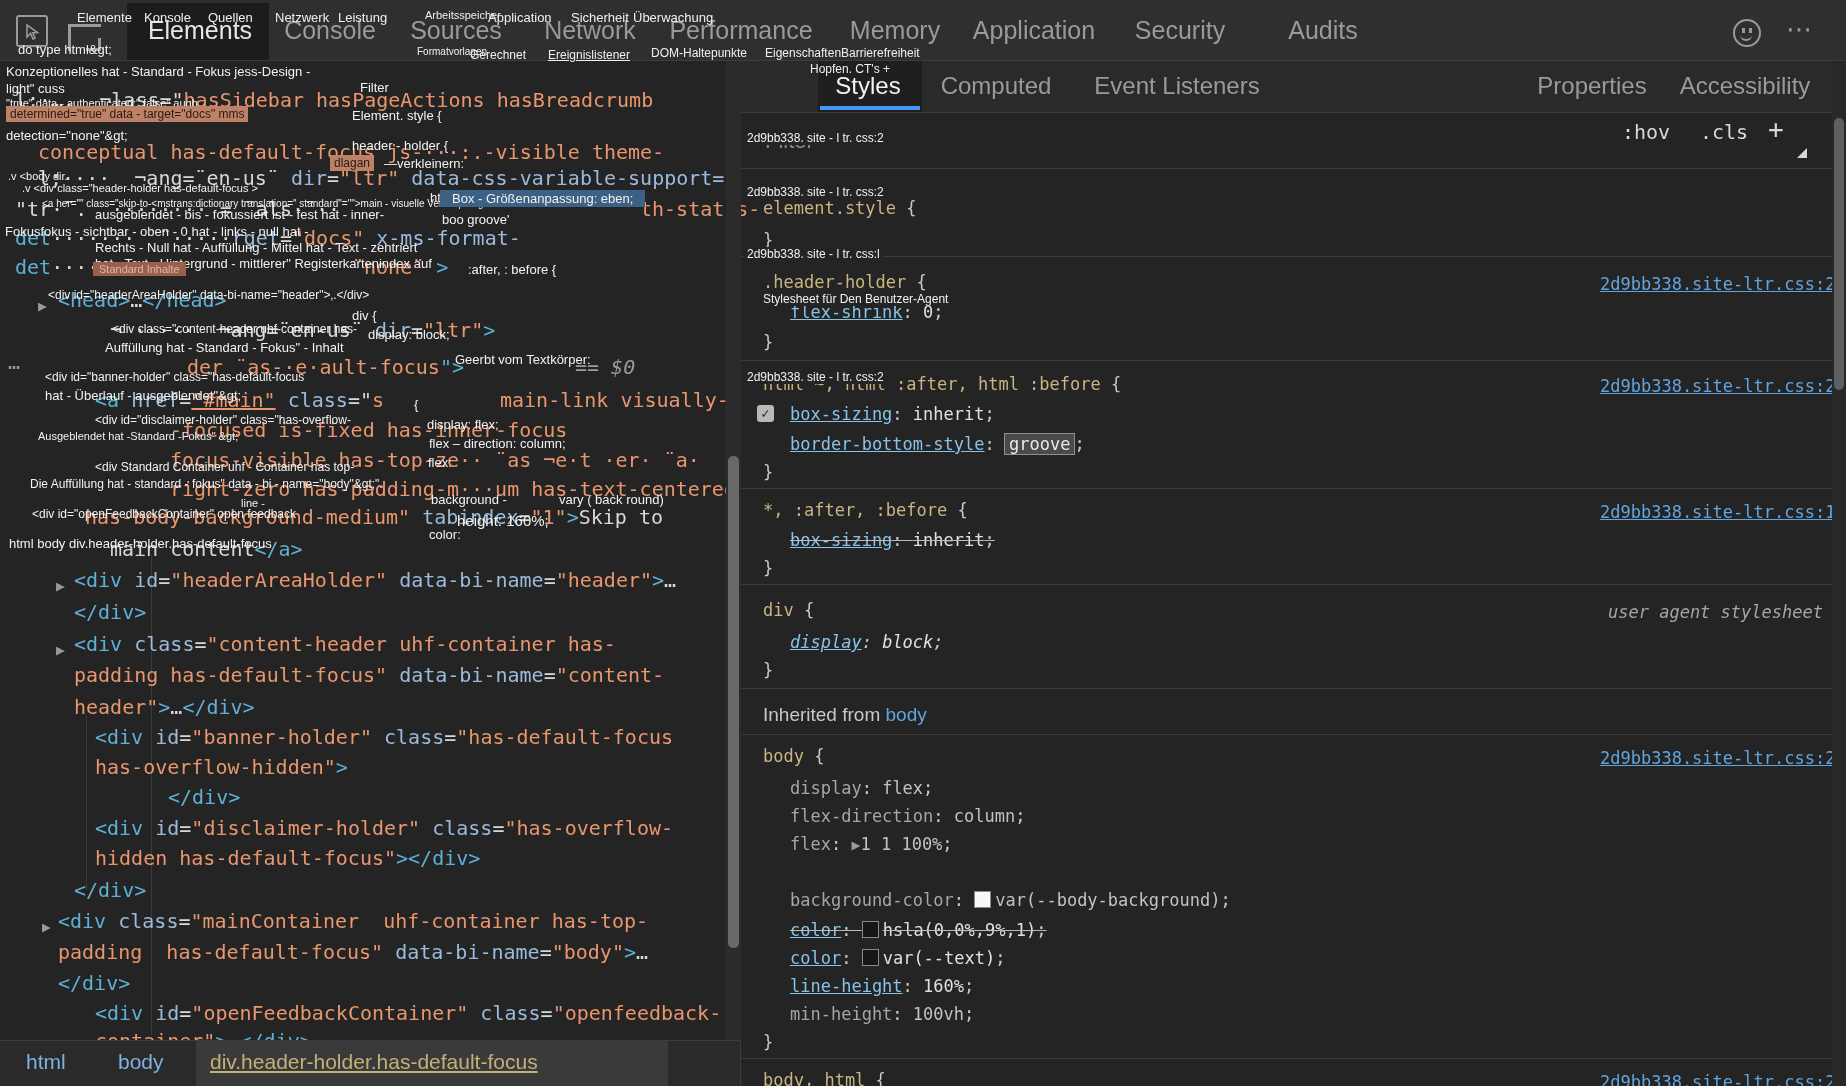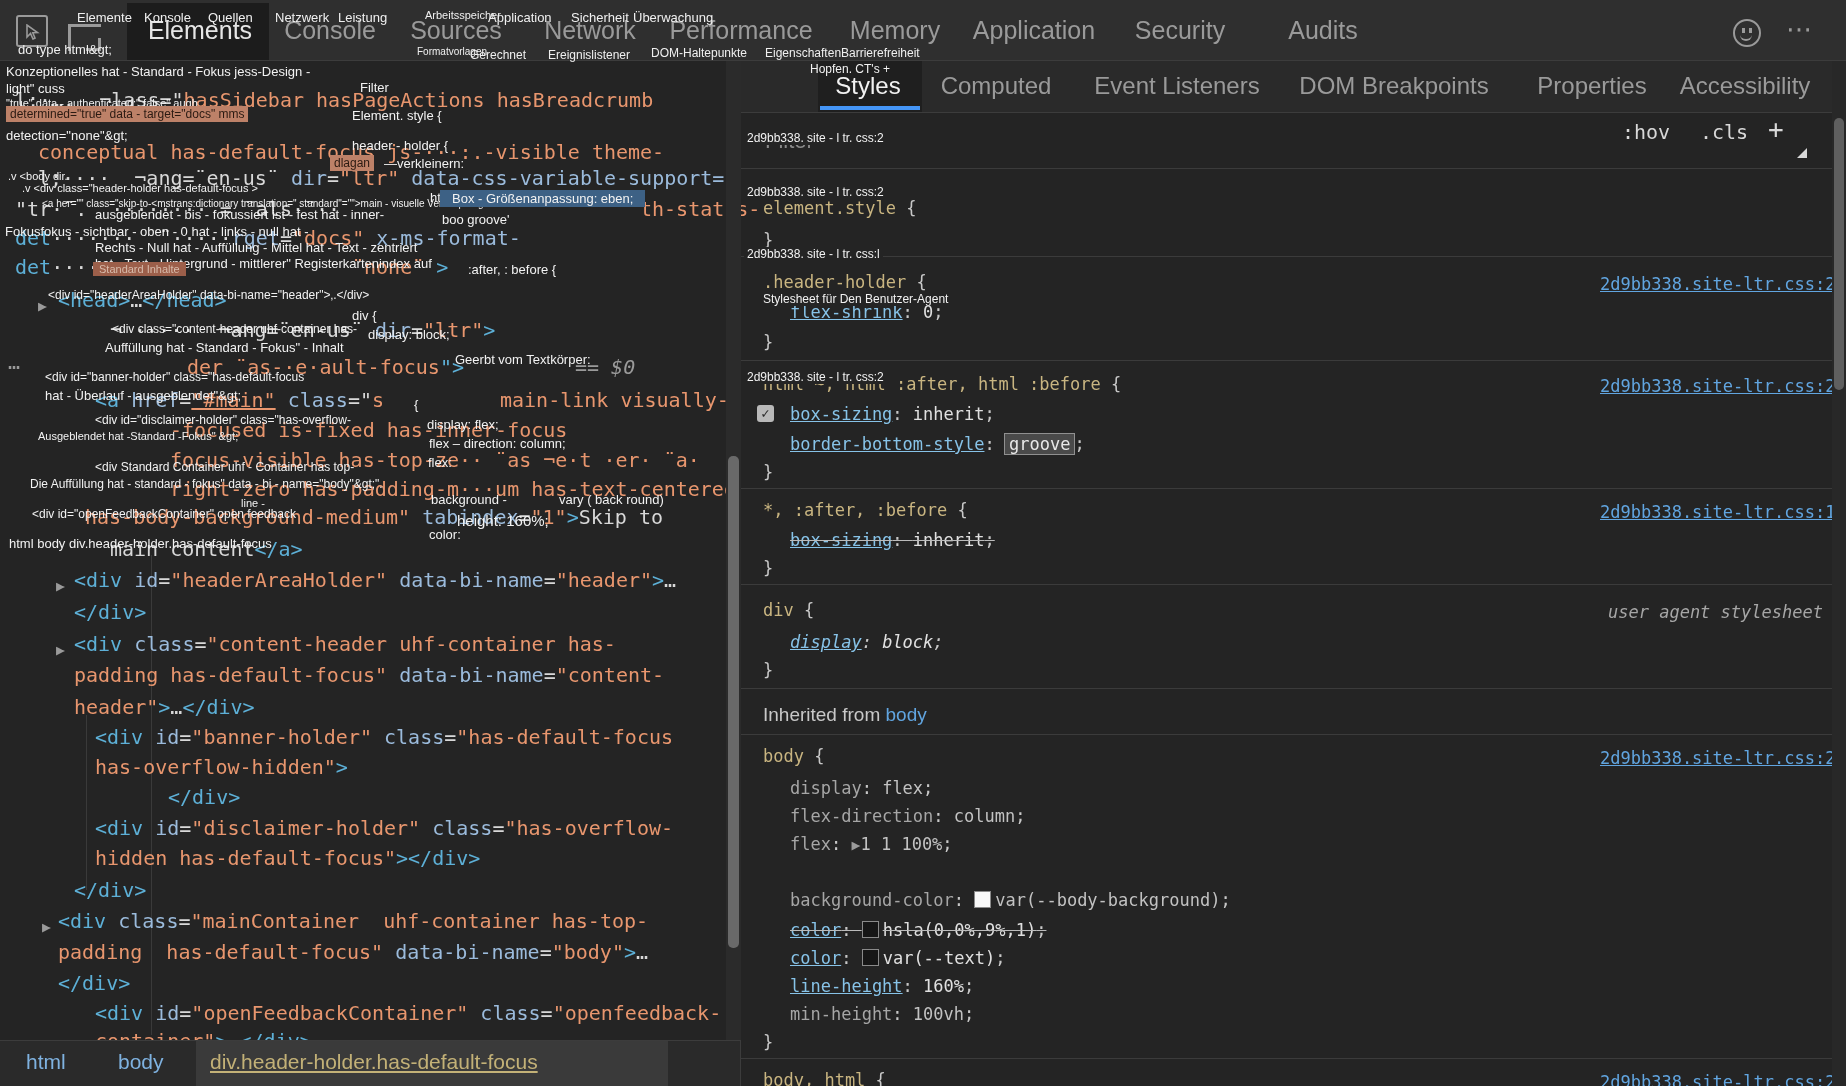--- a/index.html
+++ b/index.html
@@ -129,38 +129,37 @@
         <span class="tb-lbl" style="left: 208px; top: 10px;">Quellen</span>
         <span class="tb-lbl" style="left: 275px; top: 10px;">Netzwerk</span>
         <span class="tb-lbl" style="left: 338px; top: 10px;">Leistung</span>
         <span class="tb-lbl" style="left: 425px; top: 9px; font-size: 11px;">Arbeitsspeicher</span>
         <span class="tb-lbl" style="left: 488px; top: 10px;">Application</span>
         <span class="tb-lbl" style="left: 571px; top: 10px;">Sicherheit</span>
         <span class="tb-lbl" style="left: 633px; top: 10px;">Überwachung</span>
         <span class="tb-lbl" style="left: 18px; top: 42px;">do type html&amp;gt;</span>
         <span class="tb-lbl" style="left: 417px; top: 46px; font-size: 10px;">Formatvorlagen</span>
         <span class="tb-lbl" style="left: 470px; top: 48px; font-size: 12px;">Gerechnet</span>
-        <span class="tb-lbl" style="left: 548px; top: 48px; font-size: 12px;">Ereignislistener</span>
+        <span class="tb-lbl" style="left: 548px; top: 48px; font-size: 12px; text-decoration: underline;">Ereignislistener</span>
         <span class="tb-lbl" style="left: 651px; top: 46px; font-size: 12px;">DOM-Haltepunkte</span>
         <span class="tb-lbl" style="left: 765px; top: 46px; font-size: 12px;">Eigenschaften</span>
         <span class="tb-lbl" style="left: 841px; top: 46px; font-size: 12px;">Barrierefreiheit</span>
       </div>
   </div>
 
   <div id="left-panel"></div>
   <div id="styles-panel"></div>
 
   <div id="styles-tabrow">
     <div id="st-active-bg"></div>
     <div id="st-underline"></div>
   </div>
   <span class="st-tab active" style="left:868px;top:60px;position:absolute;z-index:26">Styles</span>
   <span class="st-tab" style="left:996px;top:60px;position:absolute;z-index:26">Computed</span>
   <span class="st-tab" style="left:1177px;top:60px;position:absolute;z-index:26">Event Listeners</span>
-  <span class="st-tab" style="left:1394px;top:60px;position:absolute;z-index:26">DOM Breakpoints</span>
   <span class="st-tab" style="left:1592px;top:60px;position:absolute;z-index:26">Properties</span>
   <span class="st-tab" style="left:1745px;top:60px;position:absolute;z-index:26">Accessibility</span>
   <span class="sm" style="position:absolute;left:810px;top:62px;font-size:12px;z-index:28">Hopfen. CT's +</span>
 
   <div id="filter-row">
     <input id="filter-input" type="text" placeholder="Filter" style="">
     <span class="pseudo-btn" style="left:881px">:hov</span>
     <span class="pseudo-btn" style="left:959px">.cls</span>
     <span class="pseudo-btn" style="left:1027px;font-size:26px;top:2px">+</span>
     <div id="plus-corner"></div>

